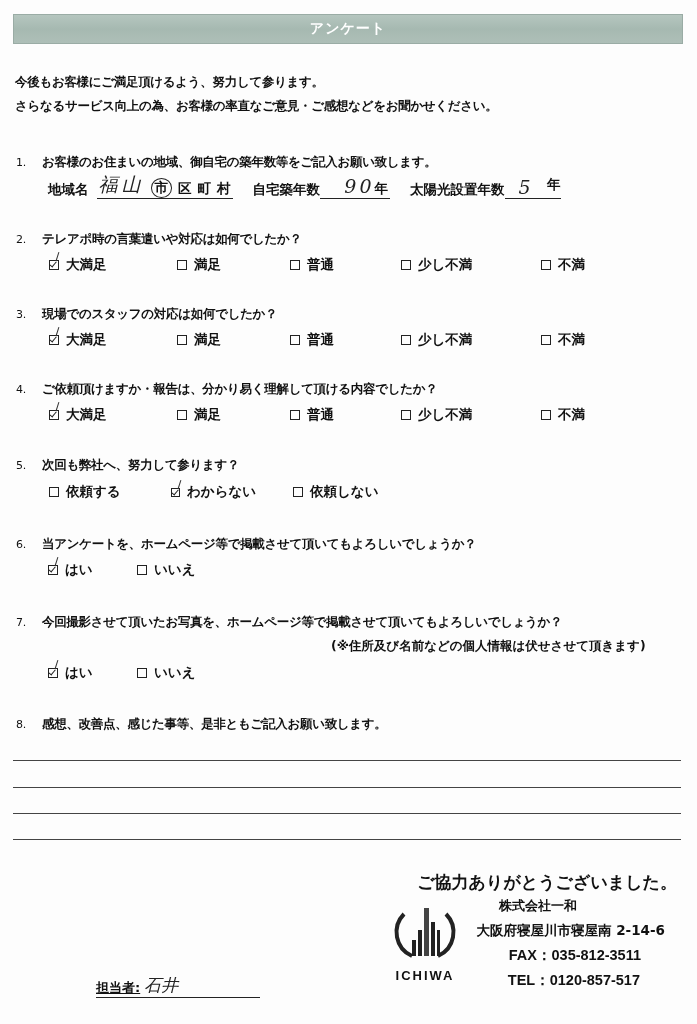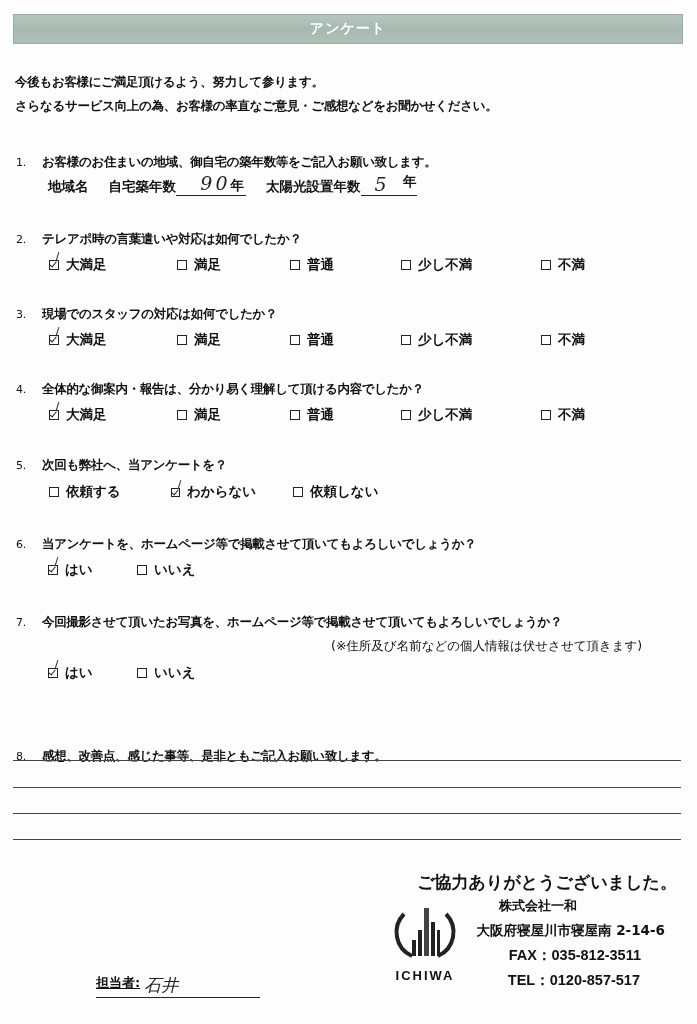--- a/index.html
+++ b/index.html
@@ -29,37 +29,44 @@
   }
   .cb.checked::before {
     content:""; position:absolute; left:7px; top:-9px; width:1.3px; height:9px;
     background:#333; transform:rotate(18deg);
   }
   .hand { font-family:"DejaVu Serif", serif; font-style:italic; font-weight:normal; font-size:19px; color:#222; }
   .uline { border-bottom:1.3px solid #222; display:inline-block; }
   .circled { border:1.3px solid #222; border-radius:50%; padding:0 3px; }
   .rule { left:13px; width:668px; height:0; border-top:1.6px solid #444; }
   .footer-line { right:20px; font-size:13px; font-weight:bold; white-space:nowrap; text-align:right; }
-  .note { font-size:12.5px; font-weight:normal; white-space:nowrap; }
+  .note { font-size:12.5px; font-weight:bold; white-space:nowrap; }
 </style>
 </head>
 <body>
 
 <div class="abs header-bar">
   <span>アンケート</span>
 </div>
 
 <div class="abs intro" style="top:74px;">今後もお客様にご満足頂けるよう、努力して参ります。</div>
 <div class="abs intro" style="top:98px;">さらなるサービス向上の為、お客様の率直なご意見・ご感想などをお聞かせください。</div>
 
 <div class="abs q" style="top:154px;">
   <span class="num">1.</span><span>お客様のお住まいの地域、御自宅の築年数等をご記入お願い致します。</span>
 </div>
 <div class="abs" style="top:172px; left:48px; display:flex; align-items:flex-end; font-size:13.5px; font-weight:bold; white-space:nowrap;">
   <span>地域名</span>
+  <span class="uline" style="margin-left:8px; padding:0 2px; display:inline-flex; align-items:flex-end; gap:6px;">
+    <span class="hand" style="letter-spacing:4px;">福山</span>
+    <span class="circled">市</span>
+    <span>区</span>
+    <span>町</span>
+    <span>村</span>
+  </span>
   <span style="margin-left:20px;">自宅築年数</span>
   <span class="uline" style="width:68px; text-align:right; padding-right:2px;">
     <span class="hand" style="letter-spacing:3px;">90</span><span>年</span>
   </span>
   <span style="margin-left:20px;">太陽光設置年数</span>
   <span class="uline" style="width:56px; display:inline-flex; justify-content:space-between; padding-left:14px; box-sizing:border-box;">
     <span class="hand">5</span>
       <span>年</span>
   </span>
 </div>
@@ -106,21 +113,21 @@
 <div class="abs opt" style="top:331px; left:401px;">
     <span class="cb"></span>
     <span>少し不満</span>
   </div>
 <div class="abs opt" style="top:331px; left:541px;">
     <span class="cb"></span>
     <span>不満</span>
   </div>
 
 <div class="abs q" style="top:381px;">
-  <span class="num">4.</span><span>全体的な御案内・報告は、分かり易く理解して頂ける内容でしたか？</span>
+  <span class="num">4.</span><span>ご依頼頂けますか・報告は、分かり易く理解して頂ける内容でしたか？</span>
 </div>
 <div class="abs opt" style="top:406px; left:49px;">
     <span class="cb checked"></span>
     <span>大満足</span>
   </div>
 <div class="abs opt" style="top:406px; left:177px;">
     <span class="cb"></span>
     <span>満足</span>
   </div>
 <div class="abs opt" style="top:406px; left:290px;">
@@ -130,21 +137,21 @@
 <div class="abs opt" style="top:406px; left:401px;">
     <span class="cb"></span>
     <span>少し不満</span>
   </div>
 <div class="abs opt" style="top:406px; left:541px;">
     <span class="cb"></span>
     <span>不満</span>
   </div>
 
 <div class="abs q" style="top:457px;">
-  <span class="num">5.</span><span>次回も弊社へ、当アンケートを？</span>
+  <span class="num">5.</span><span>次回も弊社へ、努力して参ります？</span>
 </div>
 <div class="abs opt" style="top:483px; left:49px;">
     <span class="cb"></span>
     <span>依頼する</span>
   </div>
 <div class="abs opt" style="top:483px; left:171px;">
     <span class="cb checked" style="width:9px;height:9px;border-width:1.2px;"></span>
     <span>わからない</span>
   </div>
 <div class="abs opt" style="top:483px; left:293px;">
@@ -170,21 +177,21 @@
 <div class="abs note" style="top:638px; left:331px;">(※住所及び名前などの個人情報は伏せさせて頂きます)</div>
 <div class="abs opt" style="top:664px; left:48px;">
     <span class="cb checked"></span>
     <span>はい</span>
   </div>
 <div class="abs opt" style="top:664px; left:137px;">
     <span class="cb"></span>
     <span>いいえ</span>
   </div>
 
-<div class="abs q" style="top:748px;">
+<div class="abs q" style="top:716px;">
   <span class="num">8.</span><span>感想、改善点、感じた事等、是非ともご記入お願い致します。</span>
 </div>
 <div class="abs rule" style="top:760px;"></div>
 <div class="abs rule" style="top:787px;"></div>
 <div class="abs rule" style="top:813px;"></div>
 <div class="abs rule" style="top:839px;"></div>
 
 <div class="abs footer-line" style="top:871px; font-size:17px;">ご協力ありがとうございました。</div>
 <div class="abs footer-line" style="top:897px; right:120px;">株式会社一和</div>
 <div class="abs footer-line" style="top:922px; right:32px; font-size:13.5px;">大阪府寝屋川市寝屋南 2-14-6</div>
@@ -197,16 +204,16 @@
     <path d="M56 14 A26 26 0 0 1 48 56" fill="none" stroke="#222" stroke-width="4"></path>
     <rect x="22" y="40" width="4" height="16" fill="#222"></rect>
     <rect x="28" y="30" width="4" height="26" fill="#222"></rect>
     <rect x="34" y="8" width="5" height="48" fill="#444"></rect>
     <rect x="41" y="22" width="4" height="34" fill="#222"></rect>
     <rect x="47" y="30" width="3" height="26" fill="#222"></rect>
   </svg>
   <div style="text-align:center; font-family:'Liberation Sans',sans-serif; font-weight:bold; font-size:13px; letter-spacing:2px; margin-top:2px;">ICHIWA</div>
 </div>
 
-<div class="abs" style="left:96px; top:974px; width:164px; border-bottom:1.4px solid #222; display:flex; align-items:flex-start; white-space:nowrap;">
+<div class="abs" style="left:96px; top:974px; width:164px; border-bottom:1.4px solid #222; display:flex; align-items:flex-end; white-space:nowrap;">
   <span style="font-size:13px; font-weight:bold; text-decoration:underline;">担当者:</span>
   <span class="hand" style="font-size:17px; margin-left:4px;">石井</span>
 </div>
 
 </body></html>

